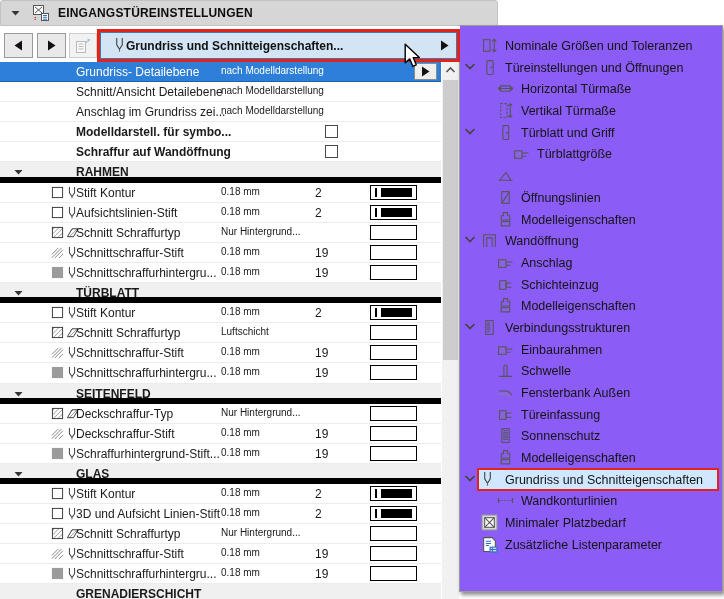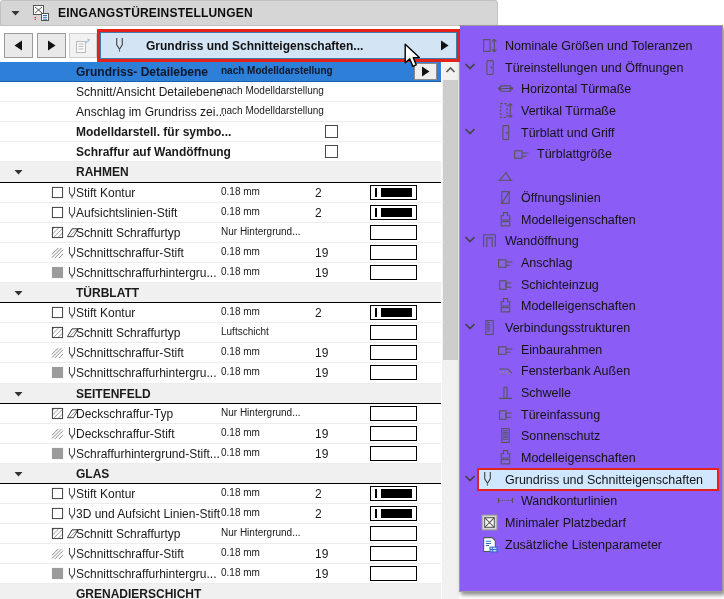--- a/index.html
+++ b/index.html
@@ -19,30 +19,30 @@
   
   .navbar{position:absolute;left:0;top:26px;width:460px;height:36px;background:#fff;z-index:6;}
   .navbtn{position:absolute;top:7px;width:29px;height:25px;background:#e9e9e9;border:1px solid #9a9a9a;
           box-sizing:border-box;display:flex;align-items:center;justify-content:center;padding:0;cursor:default;}
   .navbtn.back{left:4px;} .navbtn.fwd{left:37px;}
   .navbtn.transfer{left:69px;width:28px;background:#f2f2f2;border-color:#cdcdcd;}
   .redbox1{position:absolute;left:97px;top:3px;width:363px;height:33px;border:3px solid #e3221a;
            box-sizing:border-box;background:#fff;}
   .dropdown{width:100%;height:100%;background:#d3e5f5;border:1px solid #4079ad;box-sizing:border-box;
             display:flex;align-items:center;}
-  .dropdown .dlabel{margin-left:20px;font-weight:bold;font-size:12px;color:#111;}
+  .dropdown .dlabel{margin-left:0;font-weight:bold;font-size:12px;color:#111;}
   .dropdown .ic.pen-nib{margin-left:12px;}
   .dropdown .darrow{margin-left:auto;margin-right:7px;}
 
   
   #table{position:absolute;left:0;top:62px;width:441px;}
   .row{position:relative;height:20.1px;box-sizing:border-box;border-bottom:1px solid #ececec;background:#fff;}
-  .row.section{background:#f0f0f0;border-bottom:1px solid #000000;padding-left:25px;}
+  .row.section{background:#f0f0f0;border-bottom:6px solid #000000;padding-left:25px;}
   .row.selected{background:#2e7fd8;border-bottom:1px solid #1b5fae;}
-  .row.selected .lbl,.row.selected .val{color:#0f172a;font-weight:bold;}
+  .row.selected .lbl,.row.selected .val{color:#ffffff;}
   .tri-s{position:absolute;left:14px;top:6px;}
   .ic1{position:absolute;left:51px;top:3px;}
   .ic2{position:absolute;left:66px;top:3px;}
   .lbl{position:absolute;left:76px;top:3px;white-space:nowrap;font-size:12px;}
   .lbl.b{font-weight:bold;}
   .val{position:absolute;left:221px;top:3px;white-space:nowrap;font-size:10px;}
   .pennum{position:absolute;left:315px;top:3px;font-size:12px;}
   .chk{position:absolute;left:325px;top:3px;width:13px;height:13px;background:#fff;border:1px solid #494949;box-sizing:border-box;}
   .prev{position:absolute;left:370px;top:2px;width:47px;height:15px;background:#fff;border:1px solid #000;box-sizing:border-box;}
   .prev .vbar{position:absolute;left:4px;top:2px;width:2px;height:9px;background:#000;}
@@ -716,33 +716,33 @@
               </defs>
               <rect x="1.5" y="5.5" width="7" height="7" fill="url(#hpB)" stroke="#555"></rect>
               <path d="M8.5 7.5h6M8.5 10.5h4" stroke="#555" fill="none"></path>
             </svg>
           </span>
           <span class="tlb">Einbaurahmen</span>
         </div>
         <div class="ti l2">
           <span class="ic tic">
             <svg width="17" height="17" viewBox="0 0 16 16">
+              <path d="M2 13.5h12M6.5 3v10.5M9.5 3v10.5M6.5 3h3" stroke="#555" fill="none"></path>
+            </svg>
+          </span>
+          <span class="tlb">Schwelle</span>
+        </div>
+        <div class="ti l2">
+          <span class="ic tic">
+            <svg width="17" height="17" viewBox="0 0 16 16">
               <path d="M2 6.5h8l4 4" stroke="#555" fill="none"></path>
               <path d="M3.5 8.5L2 10M6.5 8.5l-2 2M9.5 8.5l-2 2M12 9.8l-1.6 1.7" stroke="#8a8a8a"></path>
             </svg>
           </span>
           <span class="tlb">Fensterbank Außen</span>
-        </div>
-        <div class="ti l2">
-          <span class="ic tic">
-            <svg width="17" height="17" viewBox="0 0 16 16">
-              <path d="M2 13.5h12M6.5 3v10.5M9.5 3v10.5M6.5 3h3" stroke="#555" fill="none"></path>
-            </svg>
-          </span>
-          <span class="tlb">Schwelle</span>
         </div>
         <div class="ti l2">
           <span class="ic tic">
             <svg width="17" height="17" viewBox="0 0 16 16">
               <rect x="2.5" y="4.5" width="6" height="8" fill="url(#hpB)" stroke="#555"></rect>
               <path d="M8.5 6.5h5M8.5 6.5v4M8.5 10.5h5" stroke="#555" fill="none"></path>
             </svg>
           </span>
           <span class="tlb">Türeinfassung</span>
         </div>

